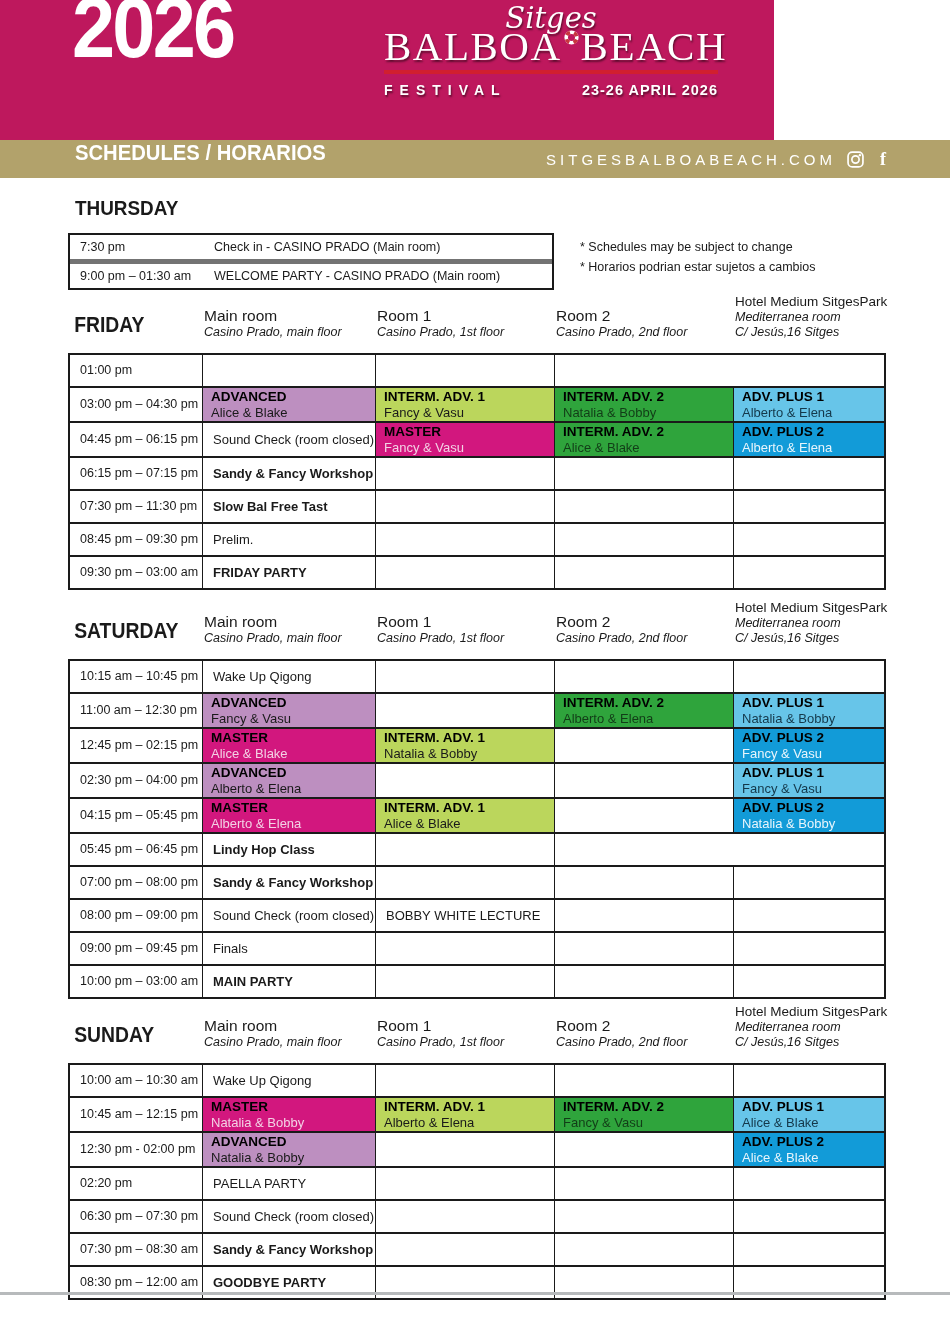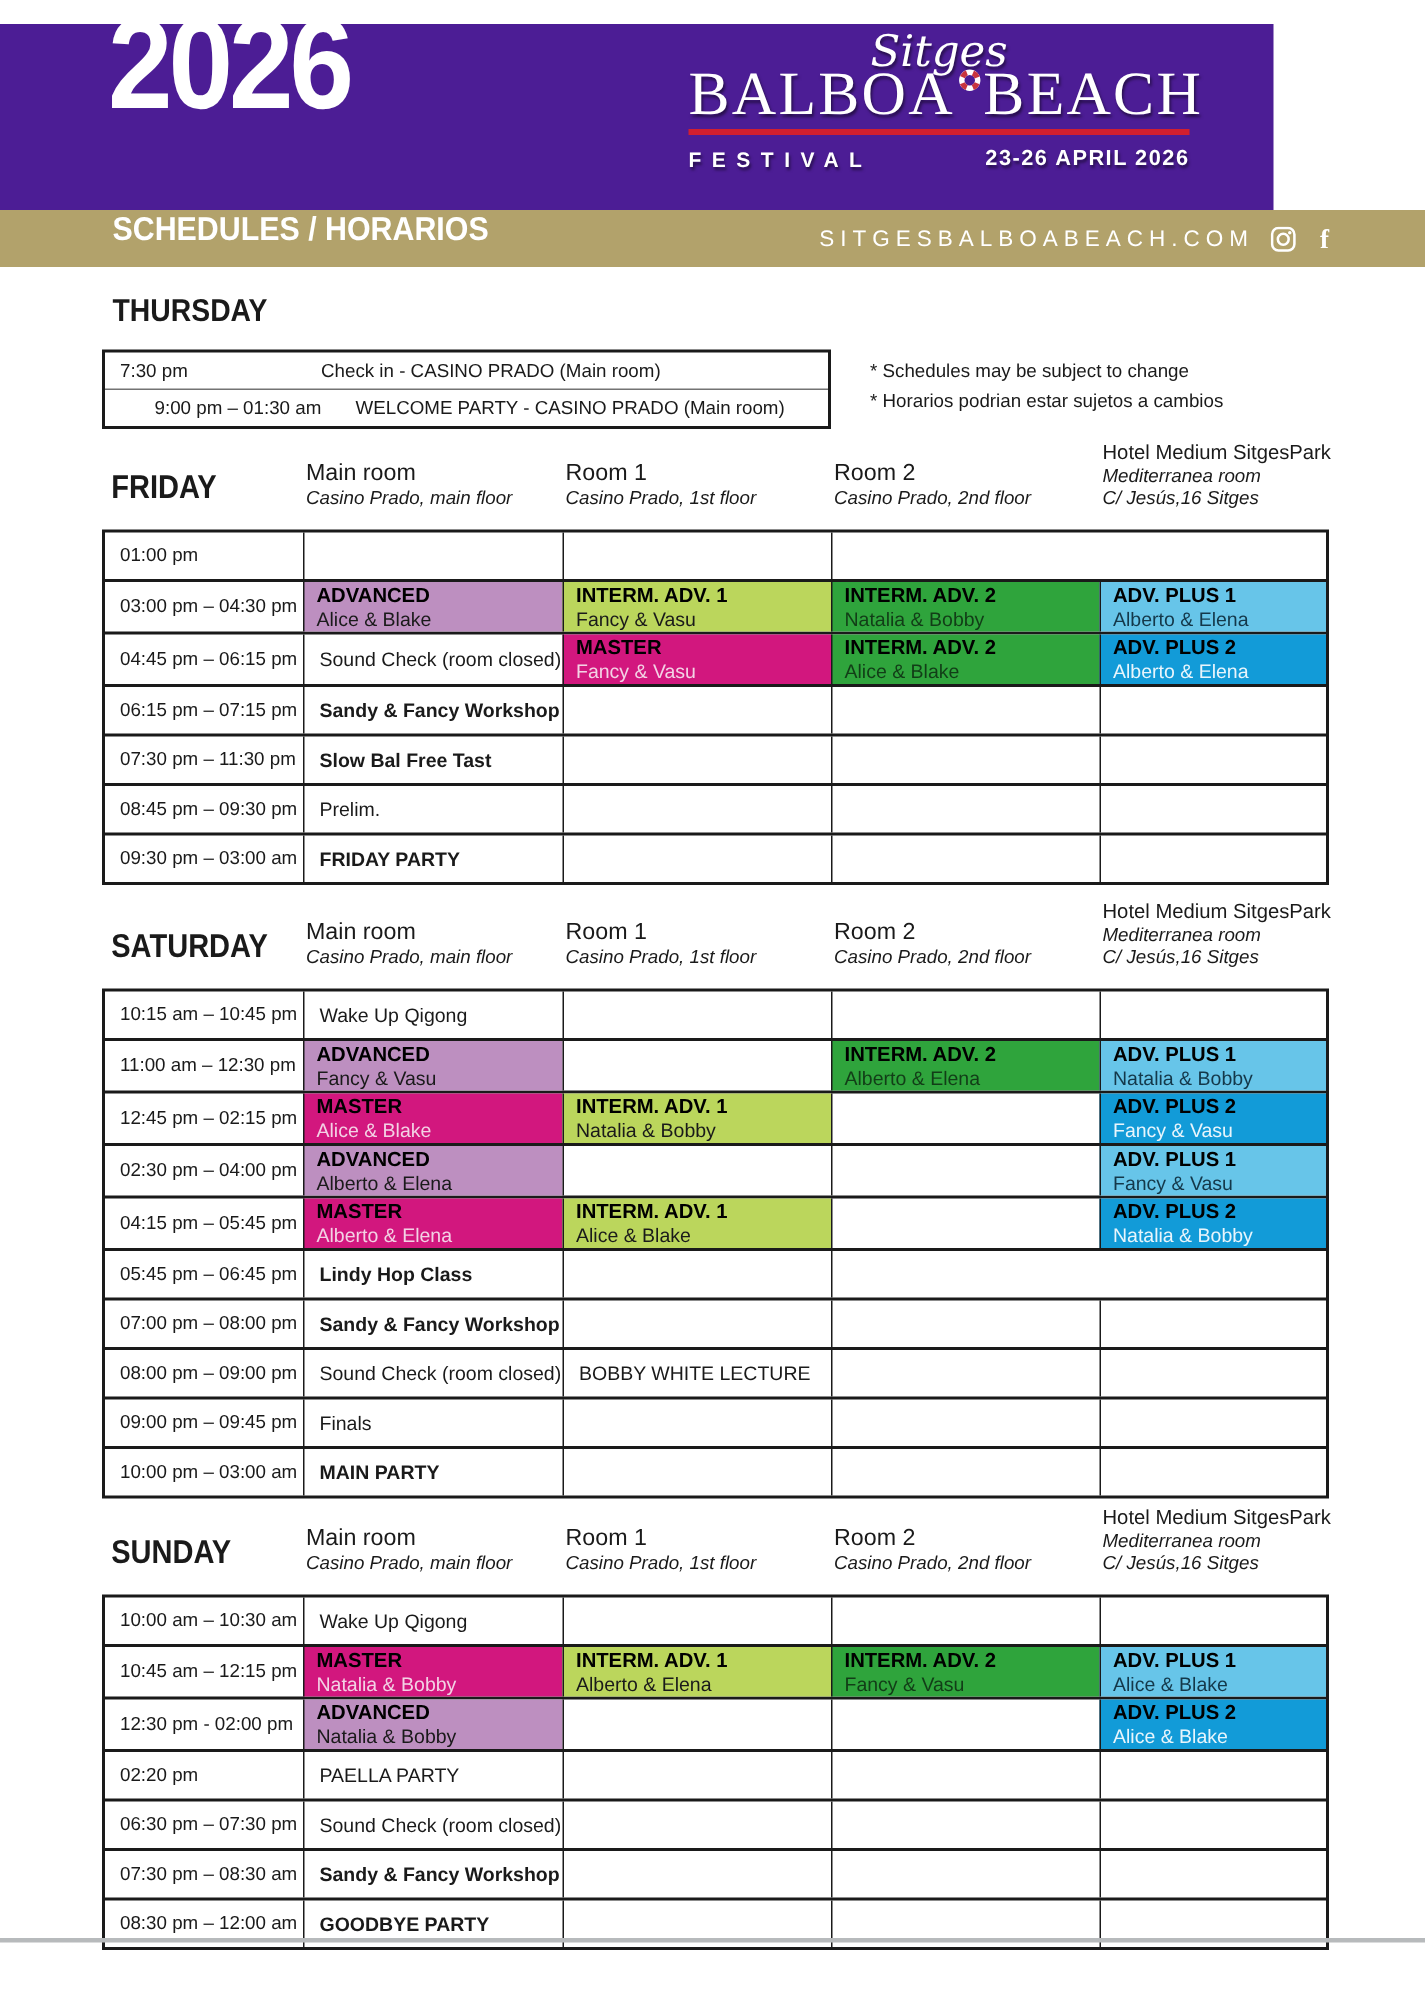--- a/index.html
+++ b/index.html
@@ -1,20 +1,20 @@
 <!DOCTYPE html>
 <html><head>
 <meta charset="utf-8">
 <style>
   html,body{margin:0;padding:0;}
   body{width:950px;height:1344px;background:#fff;overflow:hidden;position:relative;
        font-family:"Liberation Sans", sans-serif;color:#1a1a1a;}
 
   
-  .top-header{position:absolute;top:0;left:0;width:849px;height:140px;background:#4c1d95;margin-top:16px;}
+  .top-header{position:absolute;top:0;left:0;width:774px;height:140px;background:#be185d;}
   .year{position:absolute;left:72px;top:-22px;color:#fff;font-size:86px;font-weight:900;
         letter-spacing:-3px;transform:scaleX(.9);transform-origin:left top;}
   .logo{position:absolute;top:4px;right:56px;width:334px;text-align:center;color:#fff;}
   .logo-script{font-family:"DejaVu Serif", serif;font-style:italic;font-size:29px;line-height:1;
                margin-bottom:-9px;text-shadow:1px 2px 2px rgba(0,0,0,.5);}
   .logo-words{font-family:"Liberation Serif", serif;font-size:41px;line-height:1.08;
               letter-spacing:1.5px;white-space:nowrap;text-shadow:1px 2px 2px rgba(0,0,0,.5);}
   .lifebuoy{display:inline-block;vertical-align:baseline;margin:0 1px;position:relative;top:-14px;}
   .logo-rule{height:3.5px;background:#d11f2f;margin-top:2px;}
   .logo-bottom{display:flex;justify-content:space-between;align-items:center;margin-top:8px;
@@ -34,21 +34,21 @@
 
   
   .content{position:absolute;top:178px;left:0;width:950px;}
 
   .sec-thursday{position:absolute;top:18px;left:68px;}
   .thu-heading{margin:0 0 13px 7px;font-size:21px;font-weight:900;letter-spacing:0;
                transform:scaleX(.9);transform-origin:left bottom;}
   .thu-wrap{display:flex;align-items:flex-start;}
   .thu-table{width:482px;border:2px solid #1a1a1a;background:#fff;}
   .thu-row{display:flex;align-items:center;height:24px;}
-  .thu-row + .thu-row{border-top:1px solid #737373;padding-left:23px;}
+  .thu-row + .thu-row{border-top:5px solid #737373;}
   .thu-time{width:134px;padding-left:10px;font-size:12.5px;flex:none;}
   .thu-event{font-size:12.5px;}
   .thu-notes{margin-left:26px;padding-top:4px;font-size:12.5px;line-height:1.6;}
 
   
   .day-section{position:absolute;left:68px;width:818px;}
   .sec-friday{top:116px;}
   .sec-saturday{top:422px;}
   .sec-sunday{top:826px;}
 

